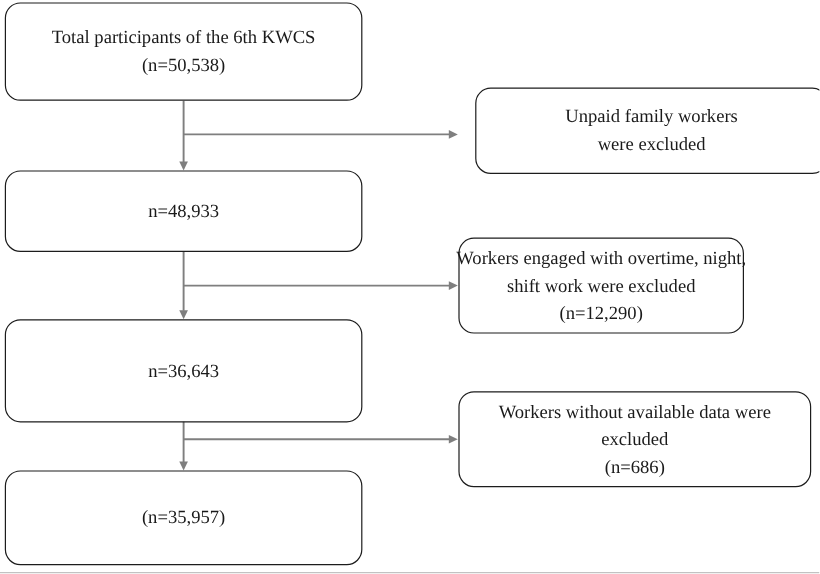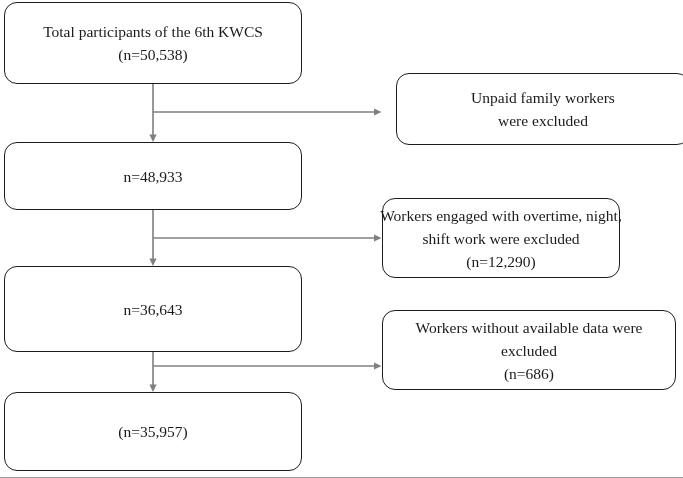--- a/index.html
+++ b/index.html
@@ -36,21 +36,21 @@
   }
   .node span { display: block; white-space: nowrap; }
   
   .n-main-0 { left: 4px;   top: 2px;   width: 298px; height: 82px; }
   .n-main-1 { left: 4px;   top: 142px; width: 298px; height: 68px; }
   .n-main-2 { left: 4px;   top: 266px; width: 298px; height: 86px; }
   .n-main-3 { left: 4px;   top: 392px; width: 298px; height: 79px; }
   
   .n-excl-0 { left: 396px; top: 73px;  width: 294px; height: 72px; }
   .n-excl-1 { left: 382px; top: 198px; width: 238px; height: 80px; }
-  .n-excl-2 { left: 382px; top: 310px; width: 294px; height: 80px; }
+  .n-excl-2 { left: 382px; top: 326px; width: 294px; height: 80px; }
   svg.connectors {
     position: absolute;
     left: 0; top: 0;
     width: 683px; height: 478px;
     pointer-events: none;
   }
   svg.connectors line { stroke: var(--arrow); stroke-width: 1.6; }
   svg.connectors polygon { fill: var(--arrow); }
   .bottom-edge {
     position: absolute;

